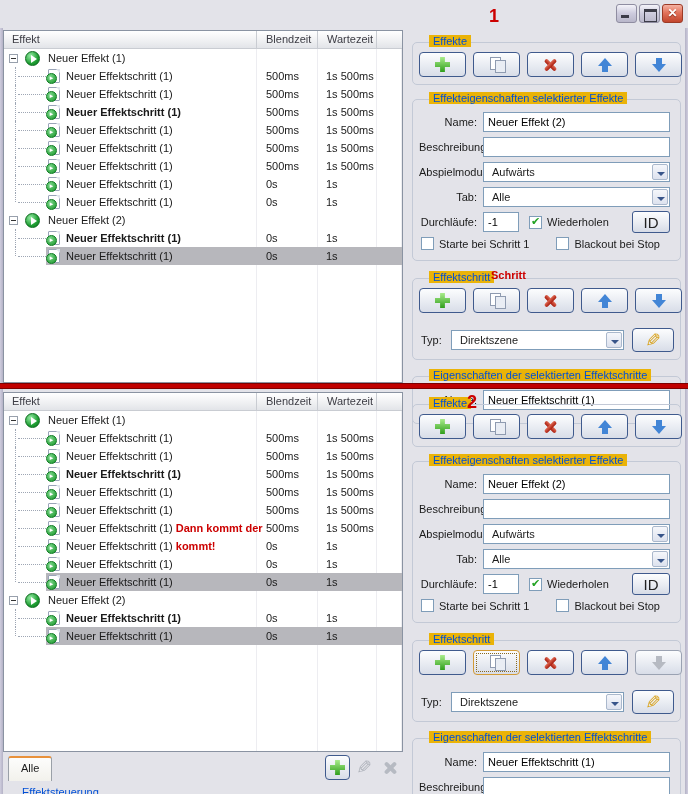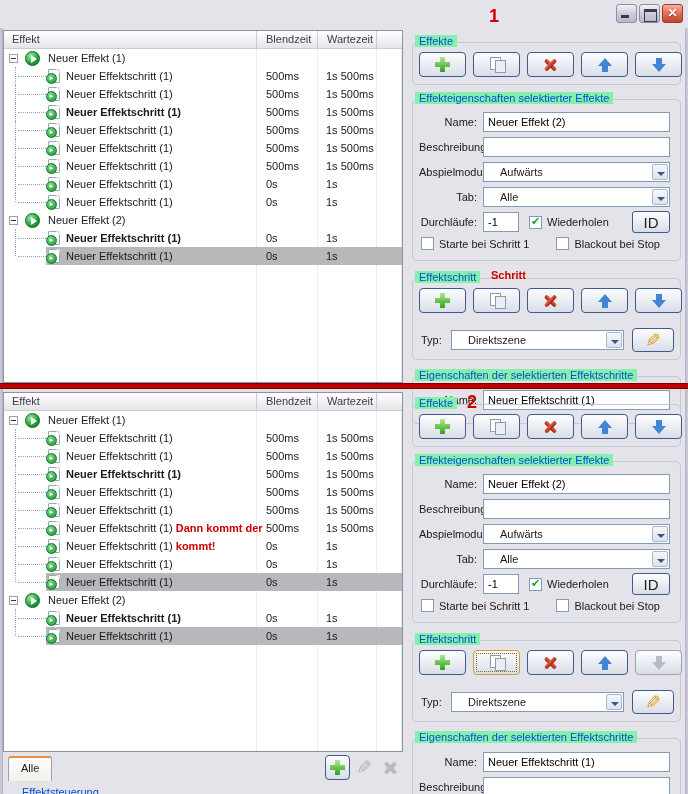--- a/index.html
+++ b/index.html
@@ -80,21 +80,21 @@
 .tab { position:absolute; left:5px; top:2px; height:25px; padding:0 12px; line-height:21px;
   background:linear-gradient(180deg,#fdfdfc,#f2f1ec); border:1px solid #9aa0a8; border-bottom:none;
   border-top:2px solid #e8913c; border-radius:3px 3px 0 0; }
 .bbarbtns { position:absolute; left:322px; top:1px; display:flex; align-items:center; gap:2px; }
 .partial { position:absolute; left:22px; top:786px; color:#004fd5; z-index:4; }
 
 .rcol { position:absolute; left:408px; width:277px; }
 #rc1 { top:28px; height:355px; }
 #rc2 { top:389px; height:405px; }
 .grp { position:relative; border:1px solid #c3c9d6; border-radius:5px; margin:0 4px; background:transparent; }
-.gt { position:absolute; top:-8px; left:2px; background:#86efac; padding:0 4px; color:#004fd5; white-space:nowrap; }
+.gt { position:absolute; top:-8px; left:16px; background:#eab308; padding:0 4px; color:#004fd5; white-space:nowrap; }
 .btnrow { display:flex; gap:7px; padding:9px 6px 7px 6px; }
 .tbtn { width:47px; height:25px; flex:none; border:1px solid #3f5a8d; border-radius:4px;
   background:linear-gradient(180deg,#fcfdfe,#eaedf3 50%,#d8dde8); display:flex; align-items:center;
   justify-content:center; position:relative; }
 .tbtn.foc { border-color:#d29a36; outline:1px dotted #8a6a20; outline-offset:-4px; }
 .tbtn.flat { border:none; background:transparent; width:24px; }
 .tbtn.boxed { width:25px; }
 
 .ic { display:block; position:relative; }
 .ic-plus { width:15px; height:15px; background:linear-gradient(180deg,#a9ec8b,#2f9e1b);
@@ -123,21 +123,21 @@
 .dis .ic-pencil::before { color:#b0b4bc; }
 .tbtn.dis { border-color:#9aa2b2; }
 
 .frow { display:flex; align-items:center; height:20px; margin:0 10px 5px 6px; }
 .flabel { width:64px; text-align:right; padding-right:6px; flex:none; white-space:nowrap; }
 .tin { flex:1; height:20px; border:1px solid #7f9db9; background:#fff; font-family:"Liberation Sans",sans-serif;
   font-size:11px; padding:0 4px; min-width:0; }
 .tin.small { flex:none; width:36px; }
 .combo { flex:1; height:20px; border:1px solid #7f9db9; background:#fff; position:relative;
   display:flex; align-items:center; }
-.combo .cval { padding-left:16px; }
+.combo .cval { padding-left:8px; }
 .combo .dd { position:absolute; right:1px; top:1px; bottom:1px; width:16px; border-radius:2px;
   background:linear-gradient(180deg,#f5f7fb,#dde2ee); border:1px solid #aab8cc; }
 .combo .dd::after { content:''; position:absolute; left:4px; top:7px; border-left:4px solid transparent;
   border-right:4px solid transparent; border-top:4px solid #38558a; }
 .cb { width:13px; height:13px; border:1px solid #7f9db9; background:#fff; flex:none; position:relative; }
 .cb.checked::after { content:'✔'; position:absolute; left:1px; top:-2px; color:#24a324; font-size:11px; }
 .cblab { margin-left:5px; white-space:nowrap; }
 .idbtn { width:38px; height:22px; border:1px solid #3f5a8d; border-radius:3px;
   background:linear-gradient(180deg,#fcfdfe,#e9ecf2 55%,#d6dbe6); font-family:"Liberation Sans",sans-serif;
   font-size:15px; color:#222; margin-left:auto; }

